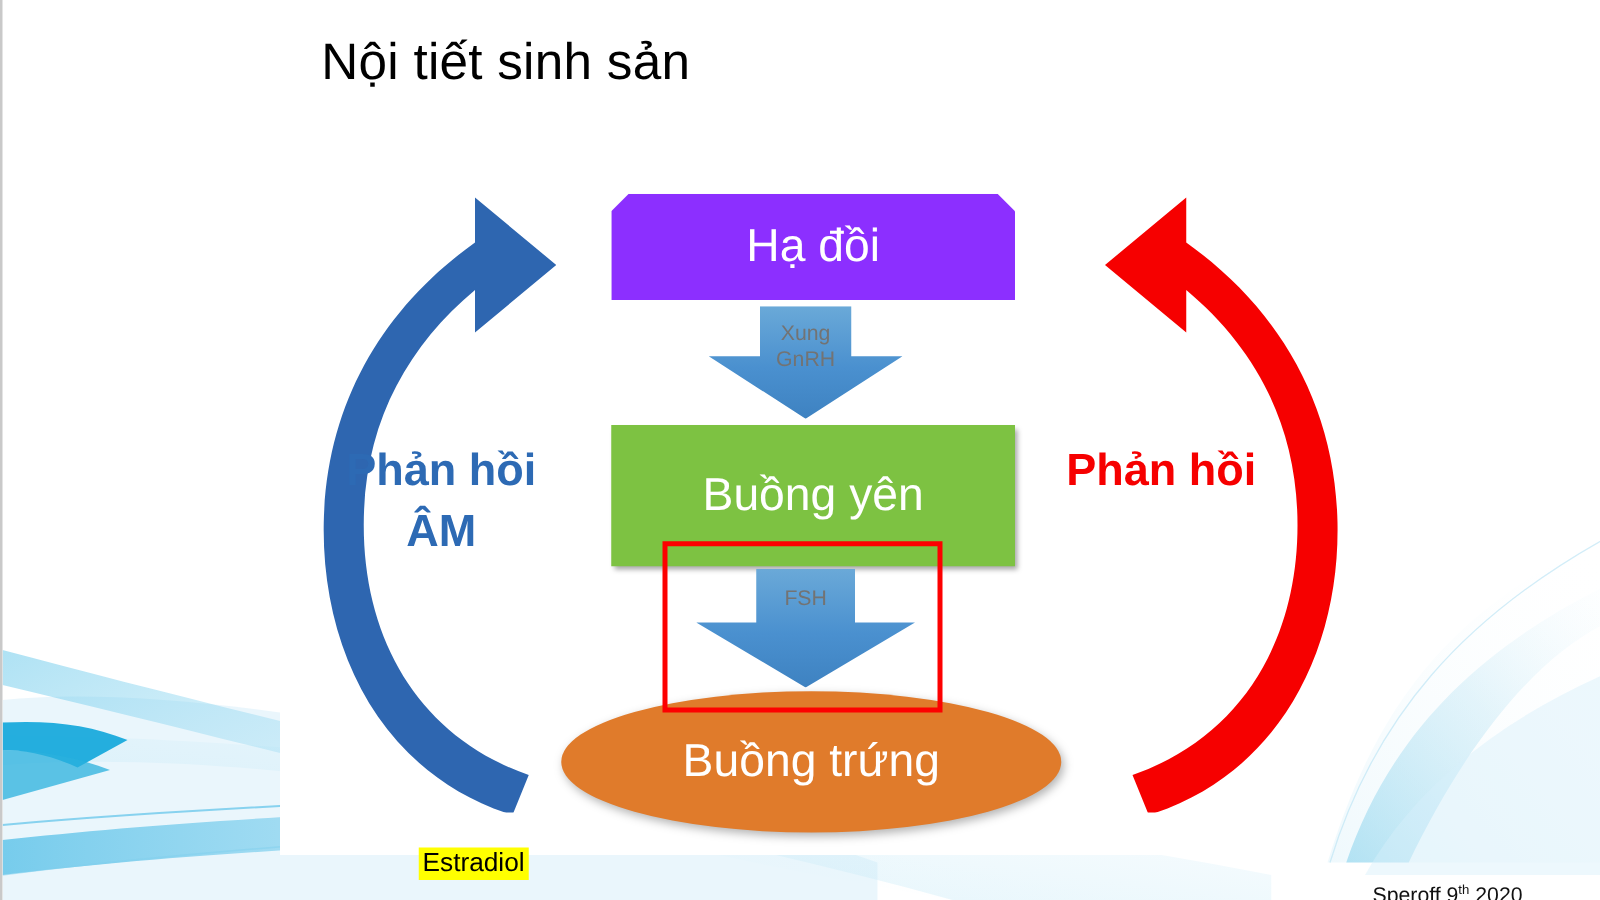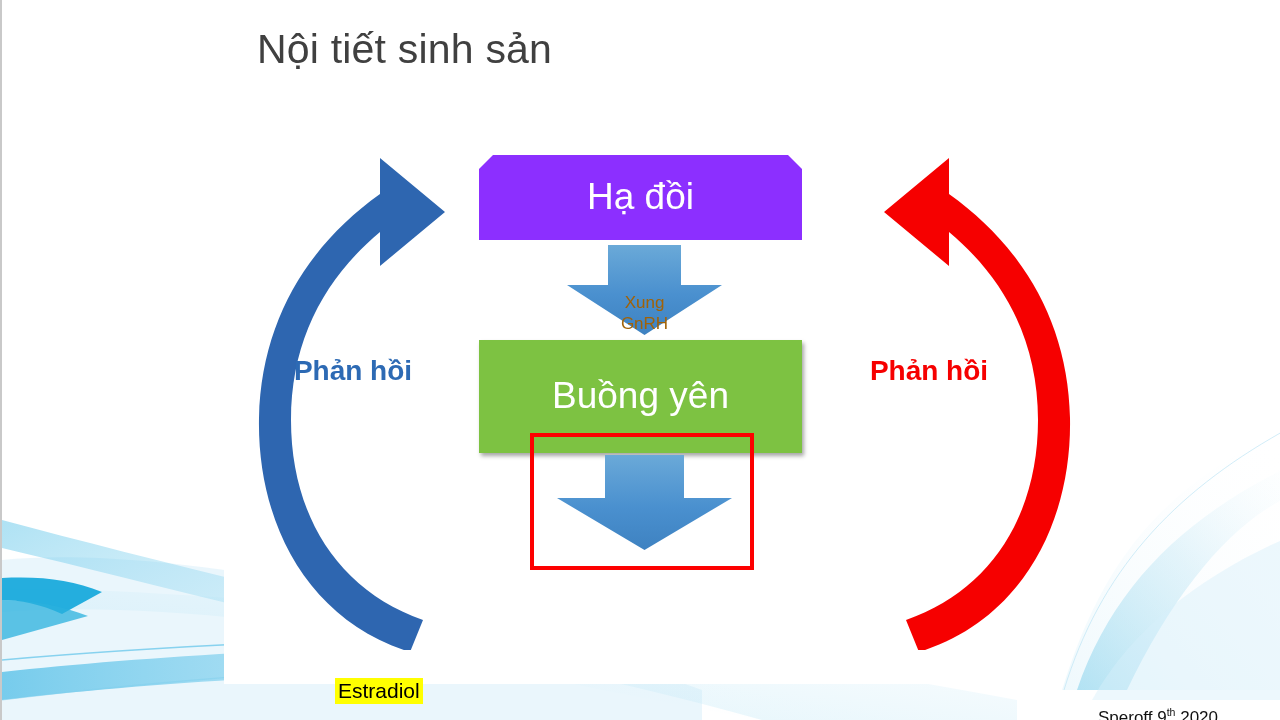--- a/index.html
+++ b/index.html
@@ -35,33 +35,34 @@
     width: 836px;
     height: 684px;
     background: #ffffff;
   }
   
   #slide-title {
     position: absolute;
     left: 255px;
     top: 26px;
     font-size: 41px;
-    color: #404040;
+    color: #000000;
     letter-spacing: 0.2px;
     white-space: nowrap;
   }
   
   .node-box {
     position: absolute;
     display: flex;
     align-items: center;
     justify-content: center;
     color: #ffffff;
     text-align: center;
     line-height: 1.1;
+    margin-left: 10px;
   }
   #hypothalamus-box {
     left: 477px;
     top: 155px;
     width: 323px;
     height: 85px;
     background: #8c2fff;
     font-size: 37px;
     clip-path: polygon(14px 0, calc(100% - 14px) 0, 100% 14px, 100% 100%, 0 100%, 0 14px);
     filter: drop-shadow(2px 3px 3px rgba(0,0,0,0.35));
@@ -87,25 +88,24 @@
   }
   
   .down-arrow {
     position: absolute;
   }
   .down-arrow .arrow-label {
     position: absolute;
     left: 0;
     width: 100%;
     text-align: center;
-    color: #a16207;
+    color: #737373;
     font-size: 17px;
     line-height: 1.25;
     pointer-events: none;
-    margin-top: 36px;
   }
   #gnrh-arrow {
     left: 565px;
     top: 245px;
     width: 155px;
     height: 90px;
   }
   #gnrh-arrow .arrow-label { top: 11px; }
   #fsh-lh-arrow {
     left: 555px;
@@ -121,21 +121,21 @@
     width: 250px;
     height: 500px;
   }
   #negative-feedback-arrow { left: 245px; }
   #positive-feedback-arrow { left: 830px; }
   
   .feedback-label {
     position: absolute;
     text-align: center;
     font-weight: bold;
-    font-size: 28px;
+    font-size: 36px;
     line-height: 1.35;
     white-space: nowrap;
   }
   #negative-feedback-label {
     left: 266px;
     top: 352px;
     width: 170px;
     color: #2d6ab4;
   }
   #positive-feedback-label {
@@ -241,20 +241,21 @@
   </svg>
 
   <svg id="positive-feedback-arrow" viewBox="0 0 250 500">
     <path d="M87,502 C190,470 240,372 238,268 C236,172 190,96 117,44
              L117,8 L52,62 L117,116 L117,82
              C172,128 206,190 206,270 C206,364 160,440 74,470 Z" fill="#f60000"></path>
   </svg>
 
   <div id="negative-feedback-label" class="feedback-label">
     <div>Phản hồi</div>
+    <div>ÂM</div>
   </div>
 
   <div id="positive-feedback-label" class="feedback-label">
     <div>Phản hồi</div>
   </div>
 
   <div id="hypothalamus-box" class="node-box">
     <span>Hạ đồi</span>
   </div>
 
@@ -284,23 +285,27 @@
       <defs>
         <linearGradient id="fsh-grad" x1="0" y1="0" x2="0" y2="1">
           <stop offset="0%" stop-color="#6aa9d8"></stop>
           <stop offset="55%" stop-color="#4a90cf"></stop>
           <stop offset="100%" stop-color="#3e82c1"></stop>
         </linearGradient>
       </defs>
       <path d="M48,0 L127,0 L127,43 L175,43 L87.5,95 L0,43 L48,43 Z" fill="url(#fsh-grad)"></path>
     </svg>
     <div class="arrow-label">
+      <div>FSH</div>
     </div>
   </div>
 
+  <div id="ovary-ellipse" class="node-box">
+    <span>Buồng trứng</span>
+  </div>
 
   <div id="highlight-rect"></div>
 
   <div id="estradiol-label">Estradiol</div>
 
   <div id="source-citation"><span>Speroff 9</span><sup>th</sup><span> 2020</span></div>
 
 </div>
 
 </body></html>

